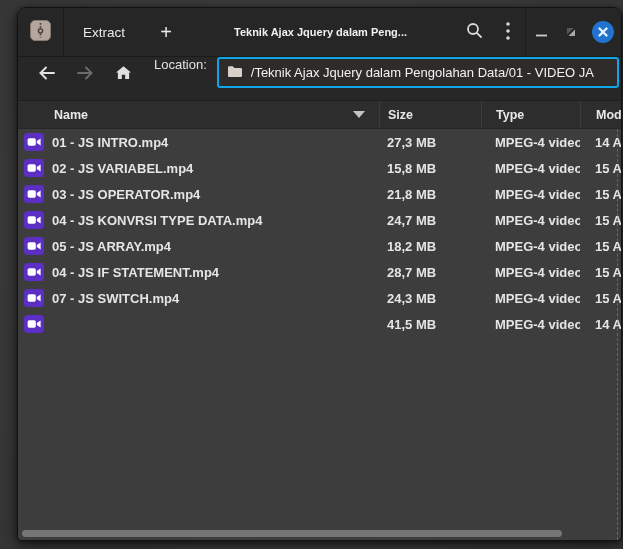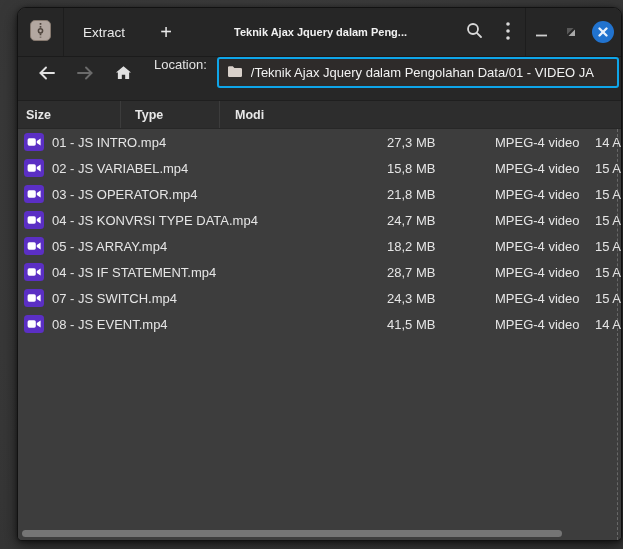--- a/index.html
+++ b/index.html
@@ -76,21 +76,21 @@
   .col-size { width: 102px; padding-left: 8px; }
   .col-type { width: 99px;  padding-left: 14px; }
   .col-mod  { flex: 1;      padding-left: 15px; overflow: hidden; white-space: nowrap; }
   .sort-arrow {
     width: 0; height: 0; margin-right: 14px;
     border-left: 6px solid transparent; border-right: 6px solid transparent;
     border-top: 7px solid #c4c4c4;
   }
   
   .list { flex: 1; background: #3d3d3d; position: relative; overflow: hidden; }
-  .row { height: 26px; display: flex; align-items: center; font-size: 13px; color: #e5e5e5; }
+  .row { height: 26px; display: flex; align-items: center; font-size: 13px; color: #e5e5e5; font-weight: bold; }
   .cell { white-space: nowrap; overflow: hidden; }
   .cell-name { width: 361px; display:flex; align-items:center; padding-left: 6px; }
   .cell-name .fname { margin-left: 8px; }
   .cell-size { width: 102px; padding-left: 8px; }
   .cell-type { width: 99px;  padding-left: 14px; }
   .cell-mod  { flex: 1;      padding-left: 15px; }
   .vicon { display:flex; }
   .dashed-edge {
     position: absolute; top: 0; bottom: 0; right: 3px; width: 0;
     border-left: 1px dashed #9d9d9d; opacity: .45; pointer-events: none;
@@ -197,20 +197,24 @@
         <span>
           <svg width="16" height="13" viewBox="0 0 16 13">
             <path d="M1 2.4 Q1 1.2 2.2 1.2 H5.8 L7.4 3 H13.8 Q15 3 15 4.2 V10.8 Q15 12 13.8 12 H2.2 Q1 12 1 10.8 Z" fill="#d9d0ca"></path>
           </svg>
         </span>
         <span class="loc-path">/Teknik Ajax Jquery dalam Pengolahan Data/01 - VIDEO JA</span>
       </div>
     </div>
 
     <div class="thead">
+      <div class="th col-name">
+        <span>Name</span>
+        <span class="sort-arrow"></span>
+      </div>
       <div class="th col-size">
         <span>Size</span>
       </div>
       <div class="th col-type">
         <span>Type</span>
       </div>
       <div class="th col-mod">
         <span>Modi</span>
       </div>
     </div>
@@ -333,21 +337,20 @@
 
   <div class="row">
     <div class="cell cell-name">
       <span class="vicon">
         <svg width="20" height="18" viewBox="0 0 20 18">
           <rect x="0" y="0" width="20" height="18" rx="3.5" fill="#5b2fc4"></rect>
           <rect x="3.6" y="5.3" width="8.2" height="7.4" rx="1.6" fill="#ffffff"></rect>
           <path d="M16.6 5.6 L12.8 7.9 V10.1 L16.6 12.4 Z" fill="#ffffff"></path>
         </svg>
       </span>
-      <span class="fname">08 - JS EVENT.mp4</span>
     </div>
     <div class="cell cell-size">41,5 MB</div>
     <div class="cell cell-type">MPEG-4 video</div>
     <div class="cell cell-mod">14 Ap</div>
   </div>
 </div>
 
   </div>
 </div>
 

